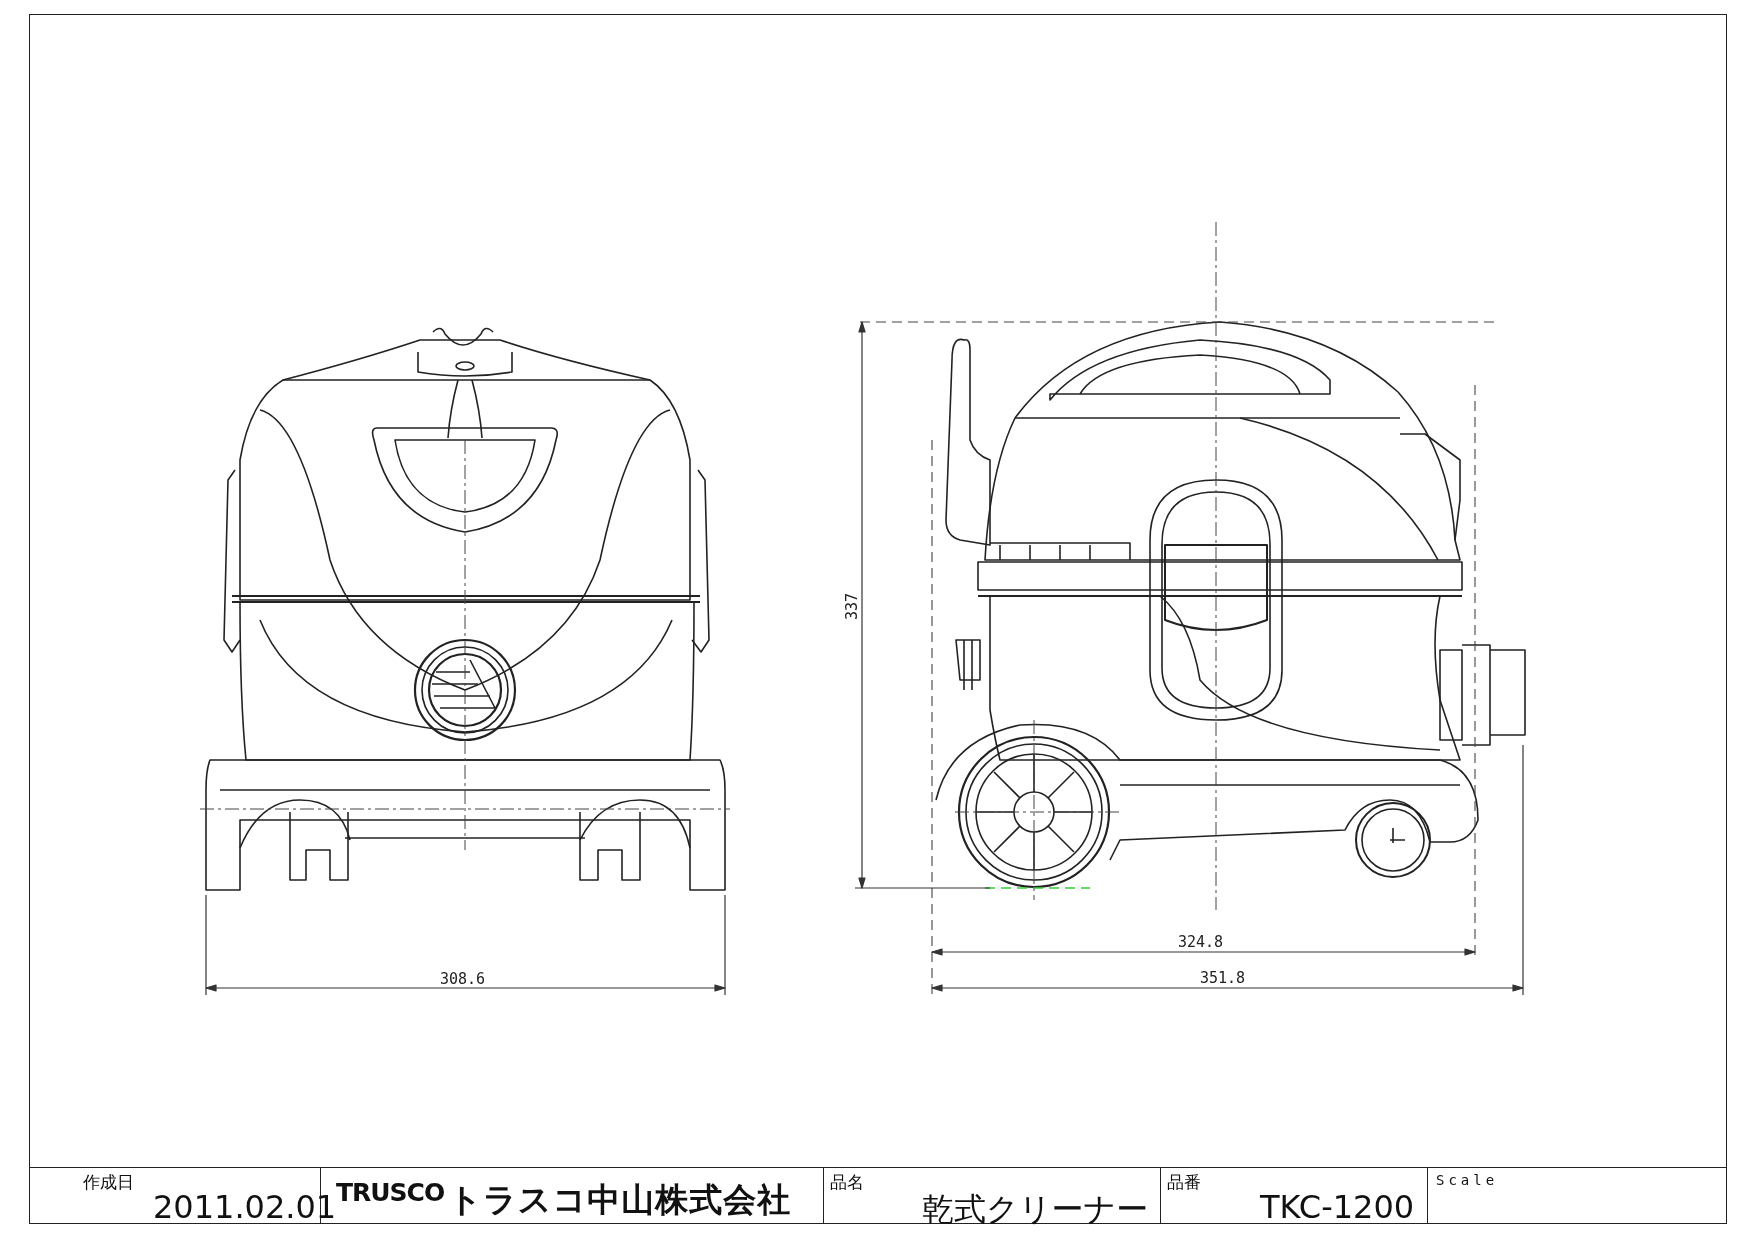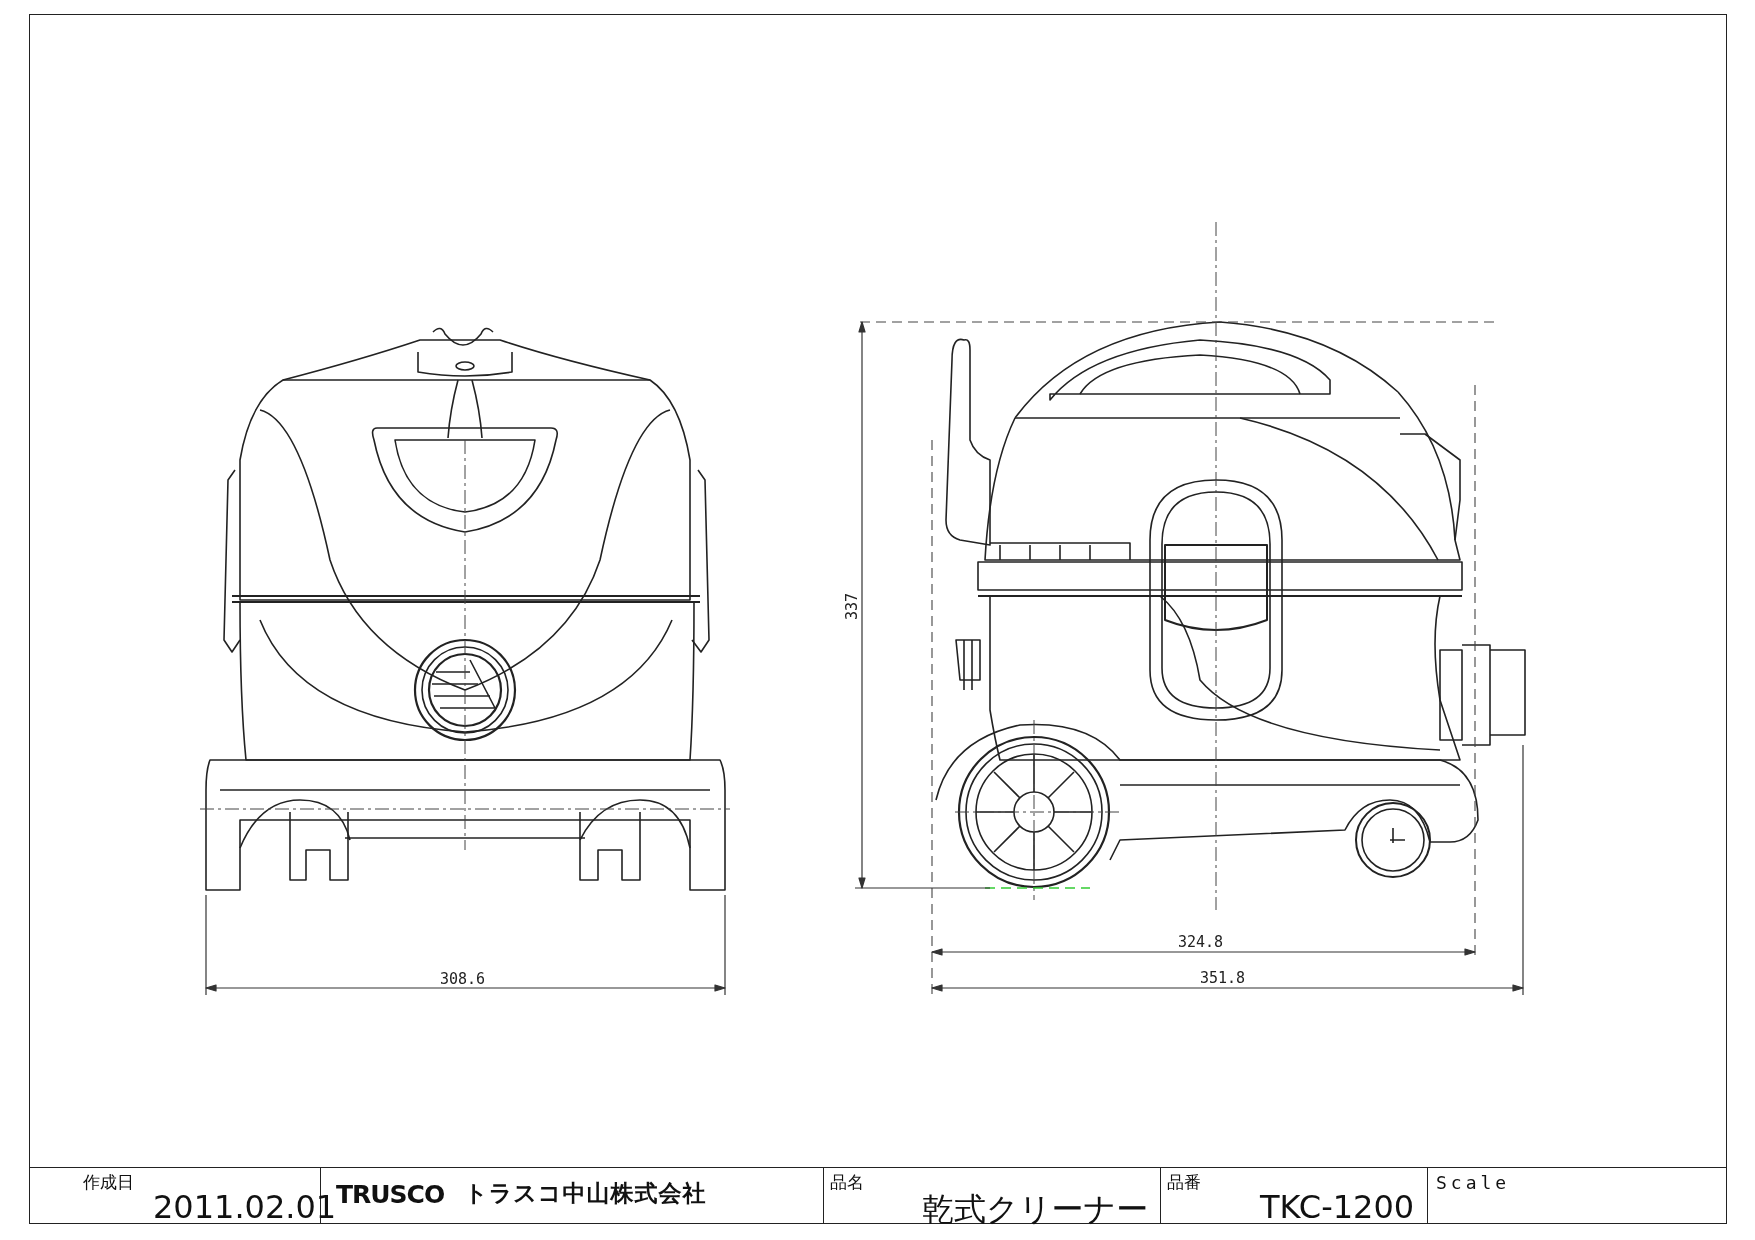--- a/index.html
+++ b/index.html
@@ -4,24 +4,24 @@
 <style>
   html,body{margin:0;padding:0;background:#fff;}
   body{width:1755px;height:1240px;position:relative;overflow:hidden;font-family:"DejaVu Sans",sans-serif;color:#111;}
   .frame{position:absolute;left:29px;top:14px;width:1698px;height:1210px;border:1.5px solid #222;box-sizing:border-box;}
   .drawing{position:absolute;left:0;top:0;width:1755px;height:1240px;}
   .tb{position:absolute;left:29px;top:1167px;width:1698px;height:57px;display:flex;border-top:1.5px solid #222;box-sizing:border-box;padding-left:48px;}
   .cell{position:relative;height:100%;border-right:1.5px solid #222;box-sizing:border-box;}
   .cell:last-child{border-right:none;}
   .lbl{position:absolute;left:6px;top:3px;font-size:17px;}
   .val{position:absolute;font-size:32px;}
-  .logo{position:absolute;left:15px;top:10px;display:flex;align-items:flex-end;gap:20px;}
+  .logo{position:absolute;left:15px;top:10px;display:flex;align-items:flex-start;gap:4px;}
   .logo .en{font-family:"DejaVu Sans",sans-serif;font-weight:900;font-size:25px;letter-spacing:-1px;}
-  .logo .jp{font-weight:bold;font-size:23px;letter-spacing:1px;}
-  .scale-lbl{position:absolute;left:8px;top:4px;font-family:"DejaVu Sans Mono",monospace;font-size:18px;letter-spacing:4px;text-align:right;}
+  .logo .jp{font-weight:bold;font-size:33px;letter-spacing:1px;}
+  .scale-lbl{position:absolute;left:8px;top:4px;font-family:"DejaVu Sans Mono",monospace;font-size:14px;letter-spacing:4px;text-align:right;}
   .dimtxt{font-family:"DejaVu Sans Mono",monospace;font-size:15px;fill:#222;}
 </style>
 </head>
 <body>
 
 <div class="frame"></div>
 
 <svg class="drawing" viewBox="0 0 1755 1240" xmlns="http://www.w3.org/2000/svg">
   <g fill="none" stroke="#222" stroke-width="1.6" stroke-linejoin="round">
 

